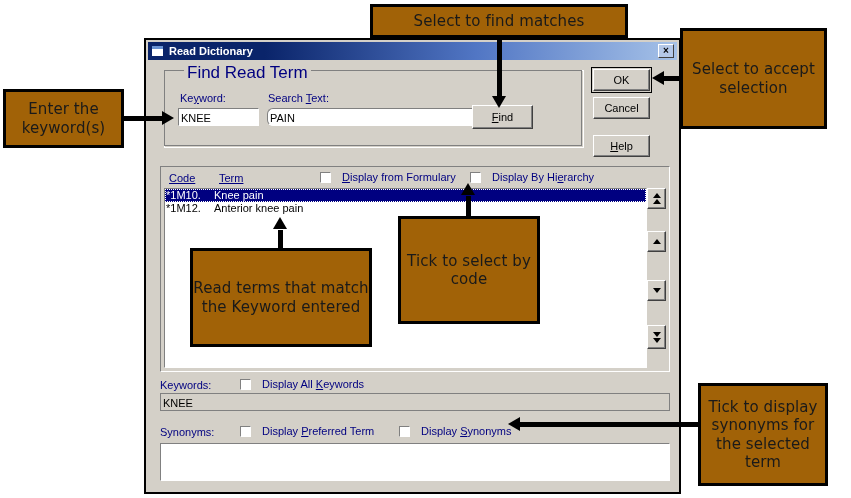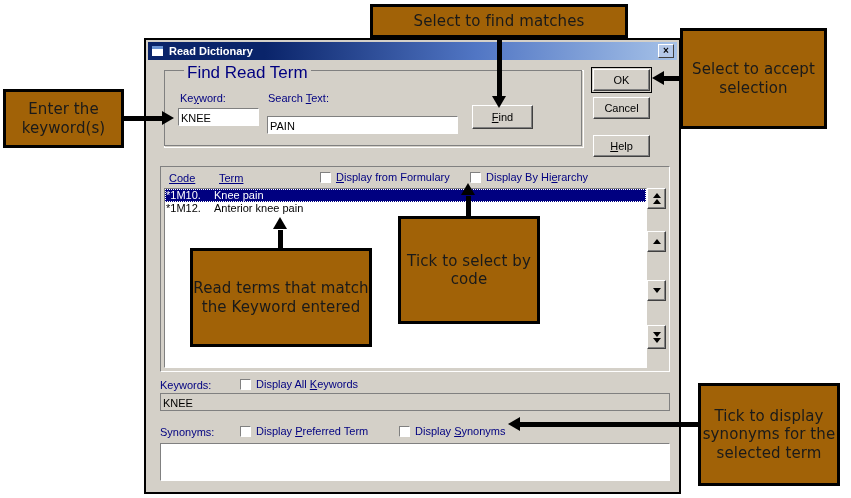--- a/index.html
+++ b/index.html
@@ -168,21 +168,21 @@
     position:absolute;left:0;top:0;right:0;bottom:0;
     border-right:1px solid #808080;border-bottom:1px solid #808080;
     pointer-events:none;
   }
   .tri{width:0;height:0;border-left:4px solid transparent;border-right:4px solid transparent;}
   .tri.up{border-bottom:5px solid #000;}
   .tri.down{border-top:5px solid #000;}
   .dbl{display:flex;flex-direction:column;gap:1px;align-items:center;}
 
   
-  .cbwrap{position:absolute;display:flex;align-items:center;gap:5px;cursor:default;}
+  .cbwrap{position:absolute;display:flex;align-items:center;gap:11px;cursor:default;}
   .cbox{
     width:11px;height:11px;background:#ffffff;
     border-top:1px solid #808080;border-left:1px solid #808080;
     border-right:1px solid #ffffff;border-bottom:1px solid #ffffff;
     box-sizing:border-box;flex:none;
   }
   .cblabel{color:#000080;font-size:11px;white-space:nowrap;}
   .cblabel u{text-decoration:underline;}
 </style>
 </head>
@@ -196,21 +196,21 @@
     <div class="close-btn">×</div>
   </div>
 
   <div class="groupbox"></div>
   <div class="group-label">Find Read Term</div>
 
   <div class="fieldlabel" style="left:34px;top:52px;"><span>Ke</span><u>y</u><span>word:</span></div>
   <div class="fieldlabel" style="left:122px;top:52px;"><span>Search </span><u>T</u><span>ext:</span></div>
 
   <div class="textbox" style="left:32px;top:68px;width:81px;height:18px;">KNEE</div>
-  <div class="textbox" style="left:121px;top:76px;width:191px;height:18px;">PAIN</div>
+  <div class="textbox" style="left:121px;top:68px;width:225px;height:18px;border-radius:6px;">PAIN</div>
 
   <div class="btn" style="left:326px;top:65px;width:61px;height:24px;">
       <span class="inner"></span>
       <span><span></span><u>F</u><span>ind</span></span>
     </div>
 
   <div class="btn default" style="left:447px;top:29px;width:57px;height:22px;">
       <span class="inner"></span>
       <span>OK</span>
     </div>
@@ -309,15 +309,15 @@
 <div class="arrowhead" style="left:652px;top:71px;border-top:7px solid transparent;border-bottom:7px solid transparent;border-right:12px solid #000;"></div>
 
 <div class="callout" style="left:190px;top:248px;width:182px;height:99px;">Read terms that match the Keyword entered</div>
 <div class="arrow" style="left:278px;top:230px;width:5px;height:19px;"></div>
 <div class="arrowhead" style="left:273px;top:217px;border-left:7px solid transparent;border-right:7px solid transparent;border-bottom:12px solid #000;"></div>
 
 <div class="callout" style="left:398px;top:216px;width:142px;height:108px;">Tick to select by code</div>
 <div class="arrow" style="left:466px;top:196px;width:5px;height:21px;"></div>
 <div class="arrowhead" style="left:461px;top:183px;border-left:7px solid transparent;border-right:7px solid transparent;border-bottom:12px solid #000;"></div>
 
-<div class="callout" style="left:698px;top:383px;width:142px;height:103px;">Tick to display synonyms for the selected term</div>
+<div class="callout" style="left:698px;top:383px;width:130px;height:103px;">Tick to display synonyms for the selected term</div>
 <div class="arrow" style="left:520px;top:422px;width:178px;height:5px;"></div>
 <div class="arrowhead" style="left:508px;top:417px;border-top:7px solid transparent;border-bottom:7px solid transparent;border-right:12px solid #000;"></div>
 
 </body></html>

